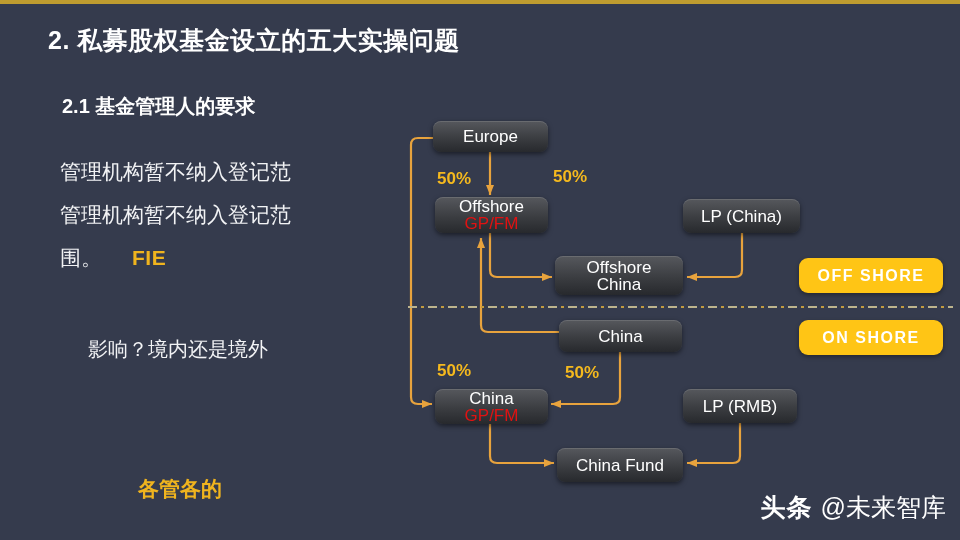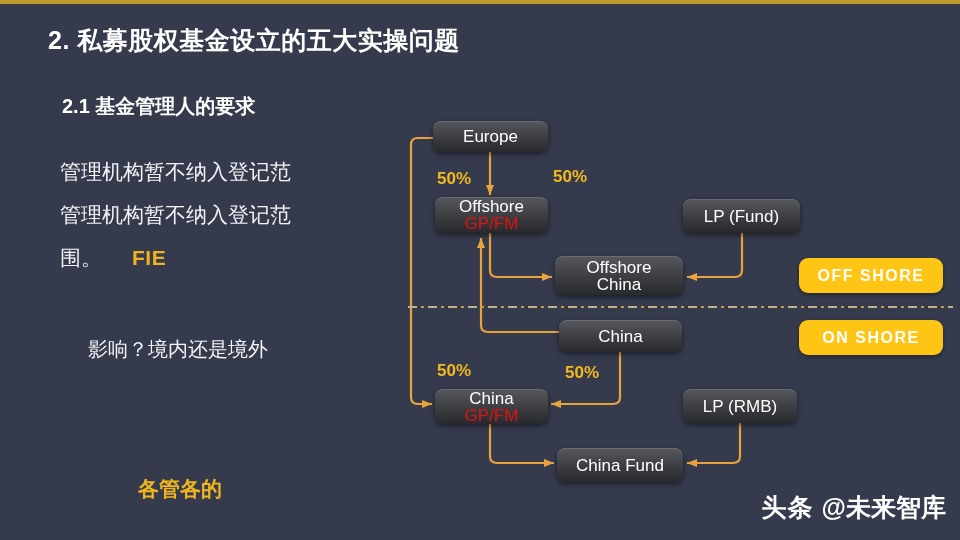--- a/index.html
+++ b/index.html
@@ -13,21 +13,21 @@
   .title{position:absolute;left:48px;top:24px;margin:0;font-size:25px;font-weight:bold;color:var(--text,#fff);letter-spacing:.5px;}
   .subtitle{position:absolute;left:62px;top:93px;margin:0;font-size:20px;font-weight:bold;color:var(--text,#fff);}
   .body-text{position:absolute;left:60px;top:150px;font-size:21px;line-height:43px;color:#F2F3F5;}
   .fie{color:var(--accent-gold,#F0B41E);font-weight:bold;margin-left:30px;letter-spacing:.5px;}
   .bullet-block{position:absolute;left:60px;top:328px;font-size:20px;line-height:43px;color:#F2F3F5;}
   .bullet-block .dot{margin-right:14px;font-size:18px;}
   .bullet-block .indent{padding-left:28px;}
   .catchphrase{position:absolute;left:138px;top:475px;font-size:21px;font-weight:bold;color:var(--accent-gold,#F0B41E);}
   .brand{position:absolute;right:14px;top:491px;font-size:25px;color:#fff;white-space:nowrap;}
   .brand-logo{font-weight:900;letter-spacing:1px;margin-right:8px;}
-  .brand-handle{font-weight:700;}
+  .brand-handle{font-weight:400;}
 
   
   .node{
     position:absolute;display:flex;flex-direction:column;align-items:center;justify-content:center;
     background:linear-gradient(180deg,#56585d 0%,#3b3d41 55%,#27292d 100%);
     border-radius:8px;color:var(--text,#fff);font-size:17px;line-height:17px;text-align:center;
     box-shadow:0 2px 5px rgba(0,0,0,.5), inset 0 1px 0 rgba(255,255,255,.12);
   }
   .node .red{color:var(--gpfm-red,#E01212);}
   #n-europe{left:433px;top:121px;width:115px;height:31px;}
@@ -114,21 +114,21 @@
   <div class="divider"></div>
 
   <div class="node" id="n-europe">
     <span>Europe</span>
   </div>
   <div class="node" id="n-offshore-gpfm">
     <span>Offshore</span>
     <span class="red">GP/FM</span>
   </div>
   <div class="node" id="n-lp-euro">
-    <span>LP (Fund)</span>
+    <span>LP (China)</span>
   </div>
   <div class="node" id="n-offshore-fund">
     <span>Offshore</span>
     <span>China</span>
   </div>
   <div class="node" id="n-china">
     <span>China</span>
   </div>
   <div class="node" id="n-china-gpfm">
     <span>China</span>

